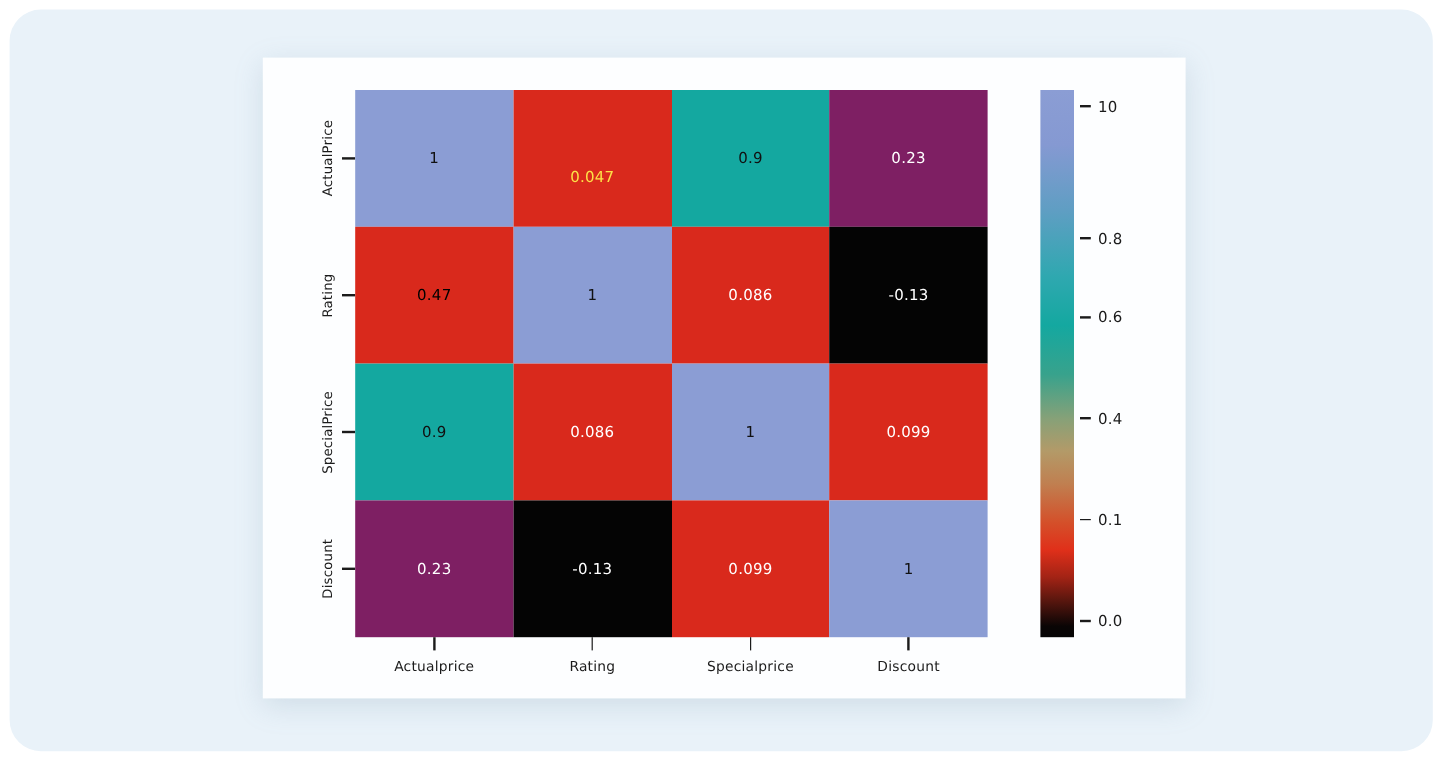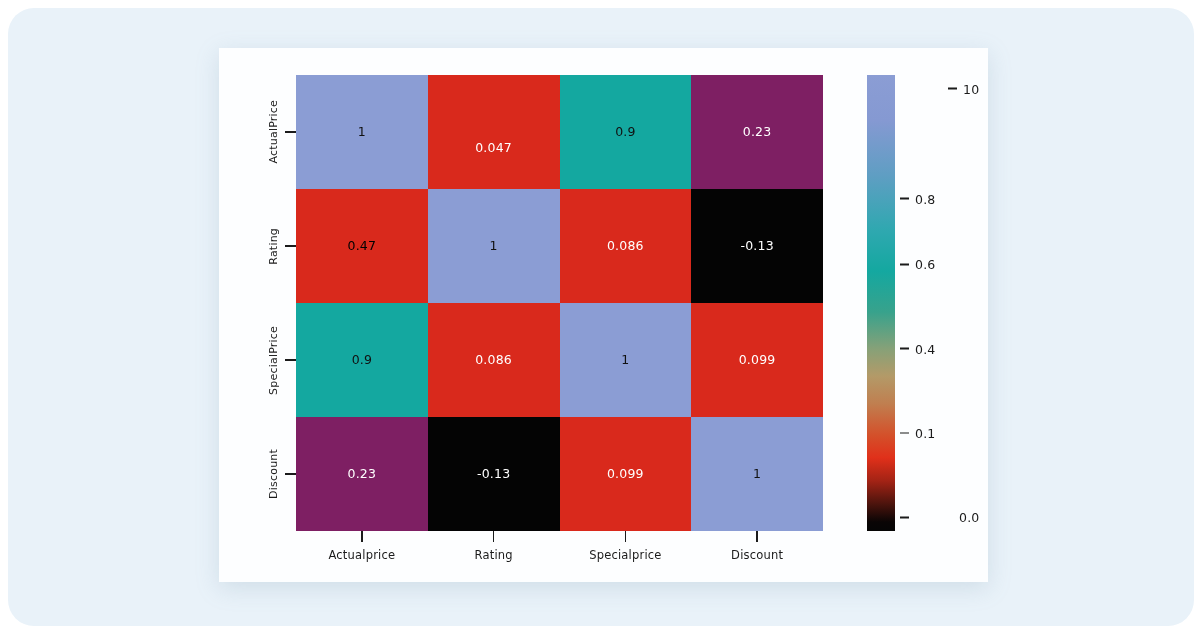--- a/index.html
+++ b/index.html
@@ -177,21 +177,21 @@
       <div class="ytick" style="top:369px;">
         <span class="ytick-label">Discount</span>
         <span class="ytick-mark"></span>
       </div>
 
       <div id="plot-area">
         <div class="hm-cell" style="background: rgb(139, 157, 212);">
             <span class="hm-val" style="color: rgb(17, 17, 17);">1</span>
           </div>
         <div class="hm-cell" style="background: rgb(217, 41, 28);">
-            <span class="hm-val" style="color: #ffffff; margin-top: 33px;">0.047</span>
+            <span class="hm-val" style="color: #fde047; margin-top: 33px;">0.047</span>
           </div>
         <div class="hm-cell" style="background: rgb(20, 168, 160);">
             <span class="hm-val" style="color: rgb(17, 17, 17);">0.9</span>
           </div>
         <div class="hm-cell" style="background: rgb(126, 31, 99);">
             <span class="hm-val" style="color: rgb(255, 255, 255);">0.23</span>
           </div>
 
         <div class="hm-cell" style="background: rgb(217, 41, 28);">
             <span class="hm-val" style="color: #000000;">0.47</span>
@@ -245,41 +245,41 @@
         <span class="xtick-mark"></span>
         <span class="xtick-label">Specialprice</span>
       </div>
       <div class="xtick" style="left:472.25px;">
         <span class="xtick-mark"></span>
         <span class="xtick-label">Discount</span>
       </div>
 
       <div id="colorbar-wrap">
         <div id="colorbar-gradient" style="background: linear-gradient(rgb(139, 157, 212) 0%, rgb(133, 153, 210) 10%, rgb(95, 158, 195) 22%, rgb(47, 168, 176) 34%, rgb(20, 168, 160) 43%, rgb(56, 162, 140) 52%, rgb(134, 161, 120) 60%, rgb(179, 154, 104) 66%, rgb(192, 127, 80) 72%, rgb(212, 80, 42) 79%, rgb(224, 48, 26) 84%, rgb(163, 35, 21) 89%, rgb(77, 20, 13) 94%, rgb(10, 5, 5) 98%, rgb(5, 5, 5) 100%);"></div>
-        <div class="cbtick" style="top: 3%; padding-left: 48px;">
+        <div class="cbtick" style="top: 3%;">
           <span class="cbtick-mark"></span>
           <span class="cbtick-label">10</span>
         </div>
         <div class="cbtick" style="top: 22.5%; margin-top: 21px;">
           <span class="cbtick-mark"></span>
           <span class="cbtick-label">0.8</span>
         </div>
         <div class="cbtick" style="top: 41.5%;">
           <span class="cbtick-mark"></span>
           <span class="cbtick-label">0.6</span>
         </div>
         <div class="cbtick" style="top: 60%;">
           <span class="cbtick-mark"></span>
           <span class="cbtick-label">0.4</span>
         </div>
         <div class="cbtick" style="top: 78.5%;">
           <span class="cbtick-mark"></span>
           <span class="cbtick-label">0.1</span>
         </div>
-        <div class="cbtick" style="top: 97%; gap: 44px;">
+        <div class="cbtick" style="top: 97%;">
           <span class="cbtick-mark"></span>
           <span class="cbtick-label">0.0</span>
         </div>
       </div>
 
     </div>
   </div>
 </div>
 
 </body></html>

